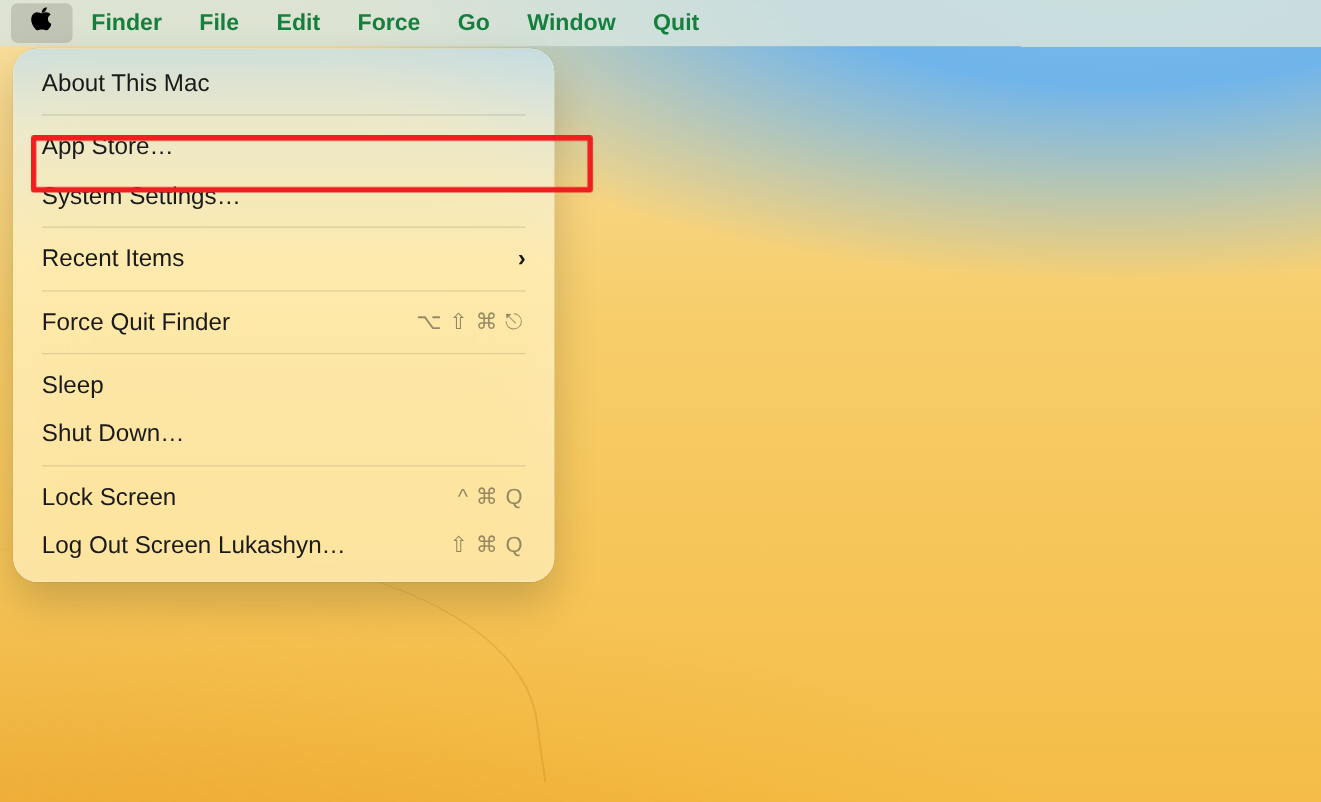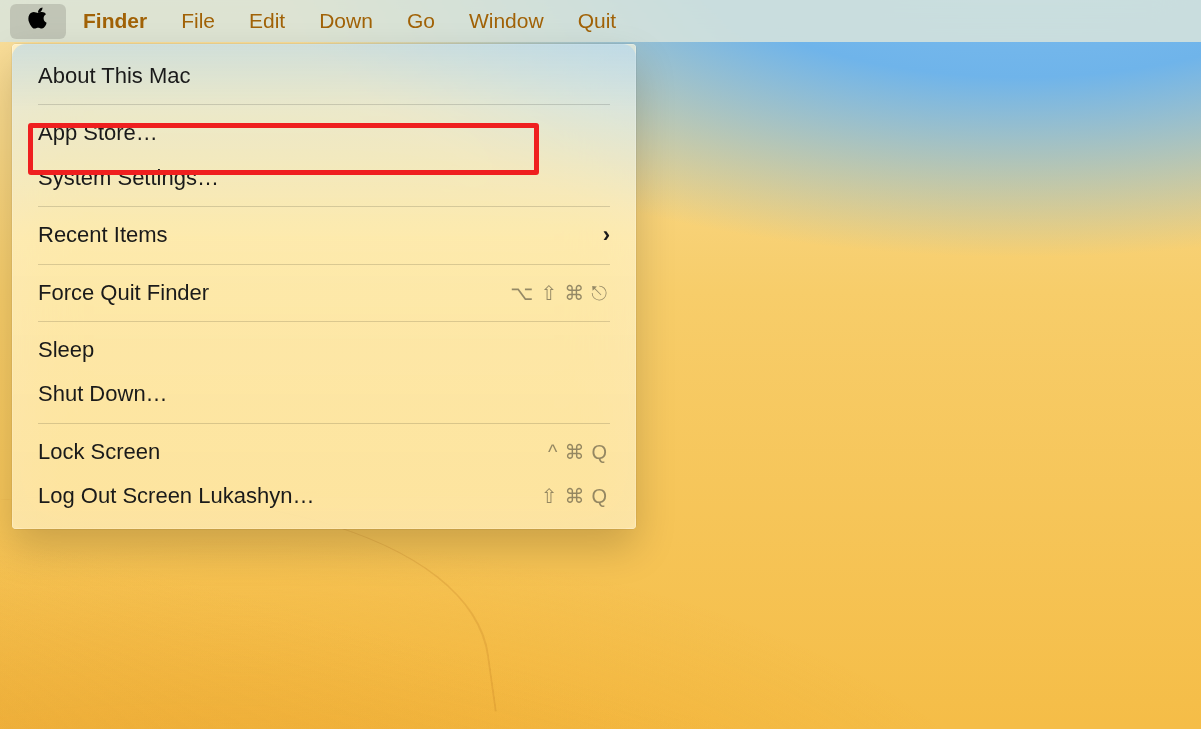--- a/index.html
+++ b/index.html
@@ -52,46 +52,47 @@
       top: 0;
       left: 0;
       right: 0;
       height: 42px;
       display: flex;
       align-items: center;
       padding: 0 10px;
       background: rgba(216, 228, 220, 0.85);
       backdrop-filter: blur(20px);
       font-size: 21px;
-      color: #a16207;
+      color: #15803d;
       gap: 0;
     }
     .menubar-item {
       padding: 4px 17px;
       border-radius: 6px;
       cursor: default;
       white-space: nowrap;
+      font-weight: bold;
     }
     .menubar-item.apple {
       padding: 2px 17px 4px 17px;
       background: rgba(0,0,0,0.13);
     }
     .menubar-item.bold {
       font-weight: 700;
     }
     .apple-logo {
       width: 22px;
       height: 24px;
     }
     .dropdown {
       position: absolute;
       top: 44px;
       left: 12px;
-      width: 624px;
-      border-radius: 4px;
+      width: 492px;
+      border-radius: 22px;
       background: rgba(255, 248, 225, 0.62);
       backdrop-filter: blur(30px) saturate(140%);
       box-shadow:
         0 0 0 0.5px rgba(0,0,0,0.1),
         0 18px 40px rgba(0,0,0,0.18),
         inset 0 0 0 0.5px rgba(255,255,255,0.5);
       padding: 10px 0;
       font-size: 22px;
       color: #1a1a1a;
       overflow: hidden;
@@ -151,21 +152,21 @@
 
 <div class="menubar">
   <div class="menubar-item apple">
     <svg class="apple-logo" viewBox="0 0 170 170">
       <path fill="#000" d="M150.4 130.3c-2.5 5.8-5.5 11.1-9 16-4.8 6.7-8.7 11.3-11.7 13.9-4.7 4.2-9.7 6.4-15.1 6.5-3.8 0-8.5-1.1-13.8-3.3-5.4-2.2-10.3-3.3-14.8-3.3-4.7 0-9.8 1.1-15.2 3.3-5.4 2.2-9.8 3.4-13.1 3.5-5.1.2-10.3-2-15.4-6.7-3.3-2.8-7.4-7.6-12.3-14.4-5.3-7.3-9.6-15.8-13-25.4C12.3 110 10.5 99.8 10.5 90c0-11.3 2.4-21 7.3-29.2 3.8-6.6 8.9-11.8 15.3-15.6 6.4-3.8 13.2-5.7 20.6-5.9 4.1 0 9.4 1.3 16 3.8 6.6 2.5 10.8 3.8 12.7 3.8 1.4 0 6.1-1.5 14-4.5 7.5-2.8 13.8-3.9 19-3.5 14 .1 24.5 5.6 31.5 16.5-12.5 7.6-18.7 18.2-18.6 31.8.1 10.6 4 19.4 11.5 26.4 3.4 3.3 7.2 5.8 11.5 7.6-.9 2.7-1.9 5.2-2.9 7.6zM119.9 7.2c0 8.4-3.1 16.3-9.2 23.5-7.4 8.6-16.3 13.6-26 12.8-.1-1-.2-2.1-.2-3.2 0-8.1 3.5-16.7 9.8-23.8 3.1-3.6 7.1-6.5 11.9-8.9C111 5.3 115.5 4 119.7 3.8c.1 1.1.2 2.3.2 3.4z"></path>
     </svg>
   </div>
   <div class="menubar-item bold">Finder</div>
   <div class="menubar-item">File</div>
   <div class="menubar-item">Edit</div>
-  <div class="menubar-item">Down</div>
+  <div class="menubar-item">Force</div>
   <div class="menubar-item">Go</div>
   <div class="menubar-item">Window</div>
   <div class="menubar-item">Quit</div>
 </div>
 
 <div class="dropdown">
   <div class="menu-row">
     <span class="label">About This Mac</span>
   </div>
   <div class="menu-sep"></div>

